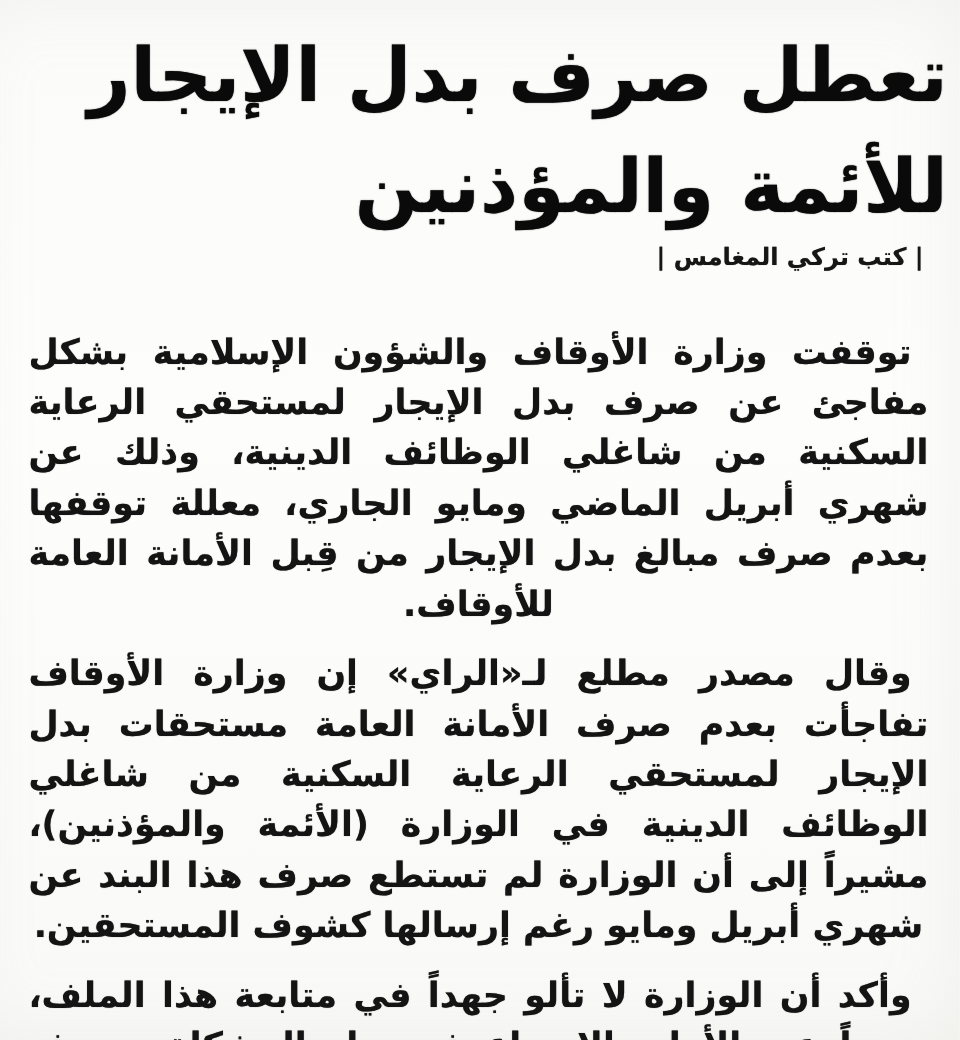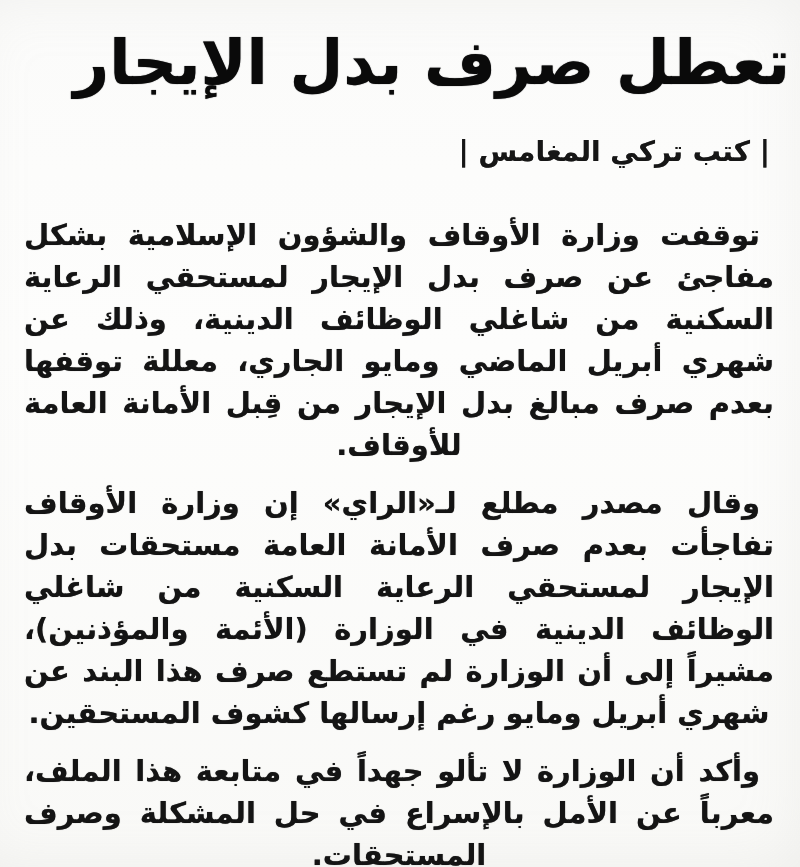--- a/index.html
+++ b/index.html
@@ -25,24 +25,23 @@
     text-align: right;
     font-size: 62px;
     font-weight: bold;
     line-height: 93px;
     color: #0a0a0a;
     letter-spacing: 0;
     text-shadow: 0 0 1px rgba(0,0,0,0.75);
   }
   .hl-line { display: block; }
   .byline-wrap {
-    margin-top: 26px;
     padding-right: 30px;
     text-align: right;
-    font-size: 28px;
+    font-size: 20px;
     font-weight: bold;
     color: #161616;
     text-shadow: 0 0 0.6px rgba(0,0,0,0.6);
   }
   .article-body {
     margin-top: 46px;
     padding: 0 10px 0 8px;
     font-size: 29px;
     font-weight: bold;
     line-height: 42px;
@@ -57,20 +56,21 @@
     text-indent: 14px;
   }
 </style>
 </head>
 <body>
 
 <div class="page">
 
   <h1 class="headline">
     <span class="hl-line">تعطل صرف بدل الإيجار</span>
+    <span class="hl-line">للأئمة والمؤذنين</span>
   </h1>
 
   <div class="byline-wrap">
     <span>| كتب تركي المغامس |</span>
   </div>
 
   <div class="article-body">
     <p>توقفت وزارة الأوقاف والشؤون الإسلامية بشكل مفاجئ عن صرف بدل الإيجار لمستحقي الرعاية السكنية من شاغلي الوظائف الدينية، وذلك عن شهري أبريل الماضي ومايو الجاري، معللة توقفها بعدم صرف مبالغ بدل الإيجار من قِبل الأمانة العامة للأوقاف.</p>
     <p>وقال مصدر مطلع لـ«الراي» إن وزارة الأوقاف تفاجأت بعدم صرف الأمانة العامة مستحقات بدل الإيجار لمستحقي الرعاية السكنية من شاغلي الوظائف الدينية في الوزارة (الأئمة والمؤذنين)، مشيراً إلى أن الوزارة لم تستطع صرف هذا البند عن شهري أبريل ومايو رغم إرسالها كشوف المستحقين.</p>
     <p>وأكد أن الوزارة لا تألو جهداً في متابعة هذا الملف، معرباً عن الأمل بالإسراع في حل المشكلة وصرف المستحقات.</p>

